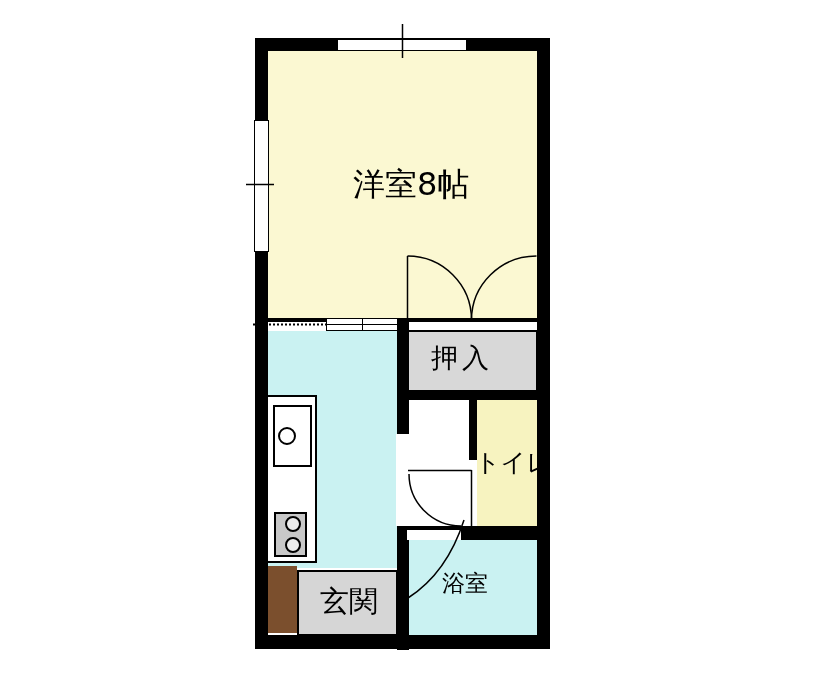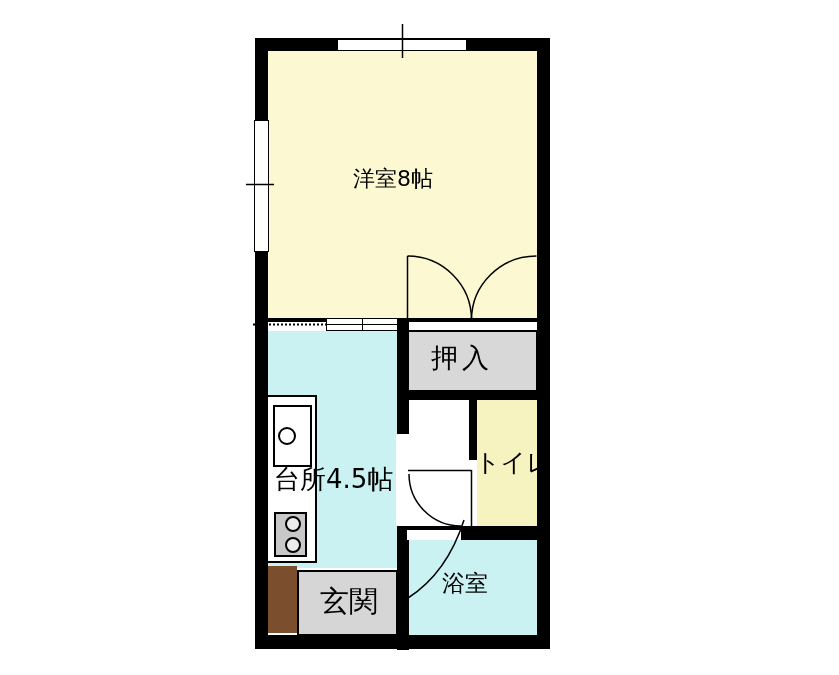--- a/index.html
+++ b/index.html
@@ -48,21 +48,21 @@
   .sink   {left:273px;top:405px;width:39px;height:62px;background:#fff;border:2px solid #000;}
   .drain  {left:278px;top:427px;width:18px;height:18px;border:2px solid #000;border-radius:50%;background:#fff;}
   .stove  {left:274px;top:512px;width:33px;height:45px;border:2px solid #000;}
   .burner {width:16px;height:16px;border:2px solid #000;border-radius:50%;background:#ececec;}
   .burner.b1{left:285px;top:516px;}
   .burner.b2{left:285px;top:537px;}
 
   svg.overlay{position:absolute;left:0;top:0;pointer-events:none;}
 
   
-  .lbl-western {left:353px;top:166px;font-size:22px;}
+  .lbl-western {left:353px;top:166px;font-size:32px;}
   .lbl-closet  {left:431px;top:342px;font-size:27px;letter-spacing:4px;}
   .lbl-kitchen {left:274px;top:465px;font-size:26px;}
   .lbl-toilet  {left:475px;top:449px;font-size:25px;}
   .lbl-bath    {left:442px;top:570px;font-size:23px;}
   .lbl-entrance{left:320px;top:585px;font-size:29px;}
 </style>
 </head>
 <body>
 
 <div class="plan">
@@ -117,17 +117,16 @@
       <path d="M402.5,24 V58"></path>
 
       <path d="M326,324.5 H398 M362.5,318 V331" stroke-width="1"></path>
 
       <path d="M253,324.5 H326" stroke-width="2" stroke-dasharray="2,2"></path>
     </g>
   </svg>
 
   <div class="lbl lbl-western">洋室8帖</div>
   <div class="lbl lbl-closet">押入</div>
-  <div class="lbl lbl-kitchen">台所4.5帖</div>
   <div class="lbl lbl-toilet">トイレ</div>
   <div class="lbl lbl-bath">浴室</div>
   <div class="lbl lbl-entrance">玄関</div>
 </div>
 
 </body></html>

